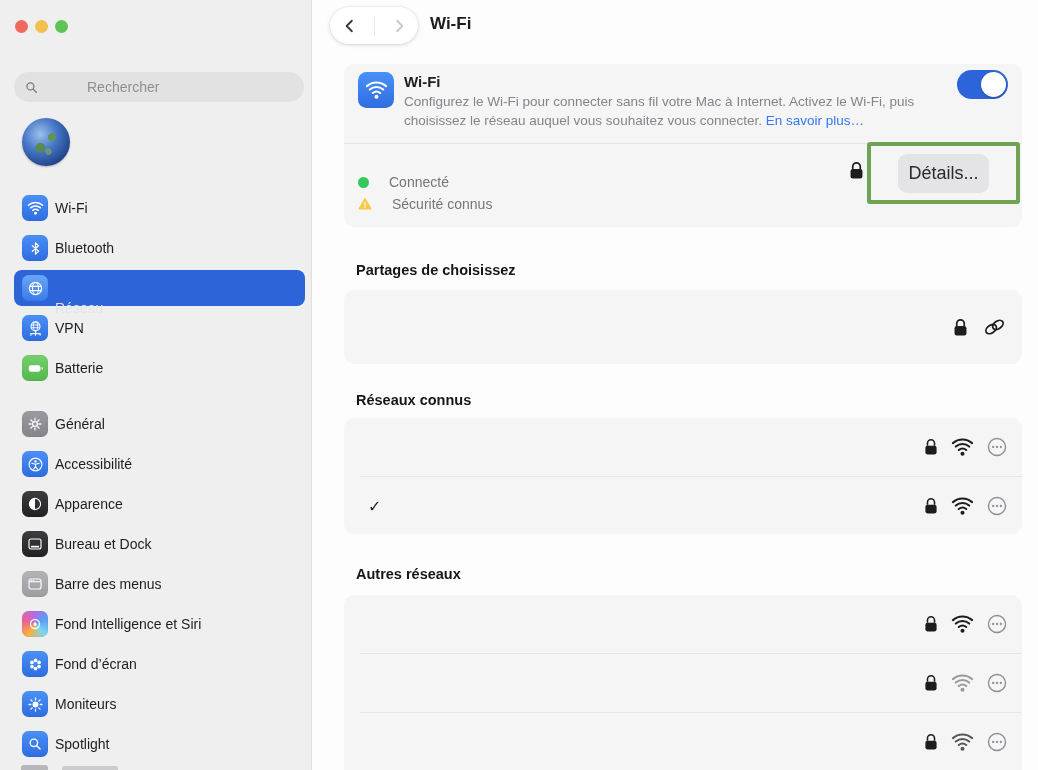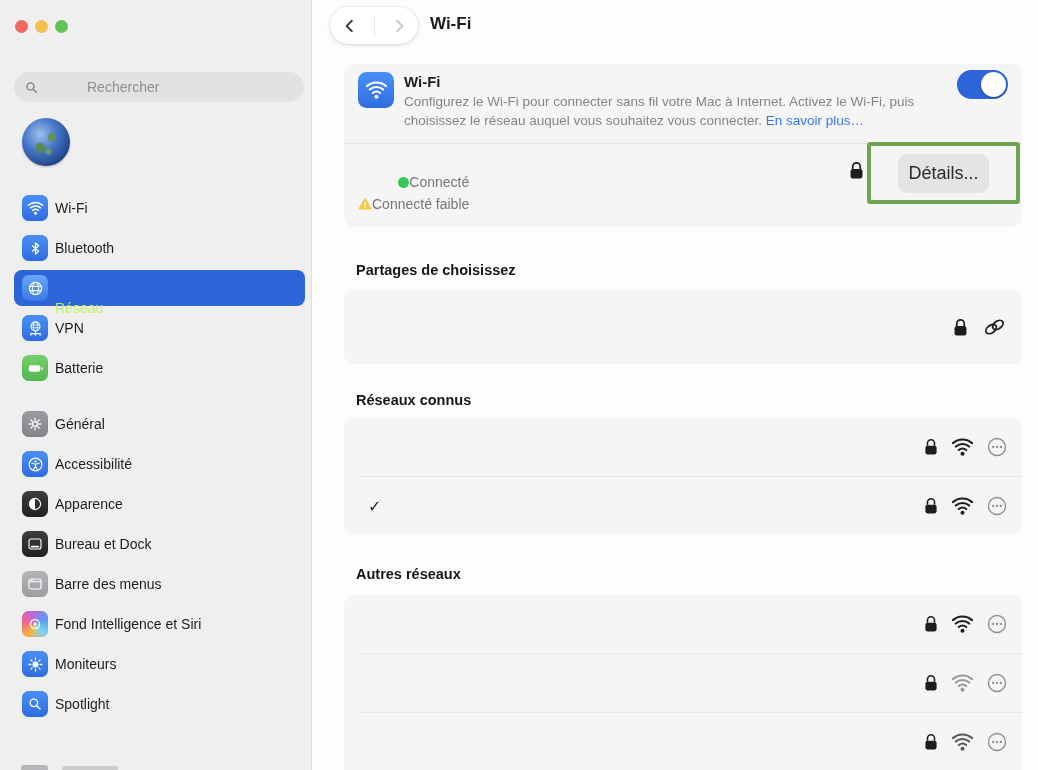--- a/index.html
+++ b/index.html
@@ -21,21 +21,21 @@
     background:
       radial-gradient(circle at 62% 40%, rgba(96,150,74,.95) 0 9%, rgba(96,150,74,0) 10%),
       radial-gradient(circle at 38% 62%, rgba(88,138,70,.9) 0 11%, rgba(88,138,70,0) 12%),
       radial-gradient(circle at 55% 70%, rgba(120,160,90,.8) 0 7%, rgba(120,160,90,0) 8%),
       radial-gradient(circle at 38% 34%, #9dbfe9 0%, #4878c8 38%, #23488e 72%, #122a58 100%);
     box-shadow:0 1px 2px rgba(0,0,0,.25);}
   .nav{position:absolute;left:0;top:190px;width:312px;padding:0 7px 0 14px;box-sizing:border-box;}
   .item{display:flex;align-items:center;height:36px;margin-bottom:4px;border-radius:8px;padding-left:8px;gap:7px;cursor:default;}
   .item .lbl{font-size:14px;color:#1d1d1f;}
   .item.selected{background:#2e64da;}
-  .item.selected .lbl{color:#bef264;font-weight:400;margin-top:40px;}
+  .item.selected .lbl{color:#e5e5e5;font-weight:400;margin-top:40px;}
   .spacer{height:16px;}
   .badge{width:26px;height:26px;border-radius:6.5px;display:flex;align-items:center;justify-content:center;color:#fff;flex:0 0 auto;box-shadow:inset 0 0 0 .5px rgba(0,0,0,.06);}
   .b-blue{background:linear-gradient(180deg,#4a90f7,#2f6de0);}
   .b-lightblue{background:linear-gradient(180deg,#6aa6f8,#3a7bea);}
   .b-green{background:linear-gradient(180deg,#76cf6c,#53b84e);}
   .b-gray{background:linear-gradient(180deg,#9a9aa0,#84848a);}
   .b-lgray{background:linear-gradient(180deg,#b3b3b8,#9c9ca1);}
   .b-black{background:linear-gradient(180deg,#3d3d40,#222225);}
   .b-siri{background:conic-gradient(from 210deg,#f7b23c,#f0638f,#b66be2,#589ff3,#7cd6ef,#f7b23c);}
   .sliver1{position:absolute;bottom:0;left:21px;width:27px;height:5px;background:#a9a9ae;border-radius:3px 3px 0 0;opacity:.8;}
@@ -57,21 +57,21 @@
   .wifi-card{top:64px;height:163px;}
   .badge36{position:absolute;left:14px;top:8px;width:36px;height:36px;border-radius:8.5px;background:linear-gradient(180deg,#4a90f7,#2f6de0);display:flex;align-items:center;justify-content:center;color:#fff;}
   .wifi-card .card-title{position:absolute;left:60px;top:9px;font-size:15px;font-weight:700;color:#1d1d1f;}
   .wifi-card .desc{position:absolute;left:60px;top:29px;margin:0;max-width:562px;font-size:13.5px;line-height:18.5px;color:#84848a;}
   .wifi-card .desc a{color:#3478f6;text-decoration:none;cursor:pointer;}
   .toggle{position:absolute;right:14px;top:6px;width:51px;height:29px;border-radius:14.5px;background:#2e64da;cursor:pointer;}
   .toggle .knob{position:absolute;right:2px;top:2px;width:25px;height:25px;border-radius:50%;background:#fff;box-shadow:0 1px 2px rgba(0,0,0,.3);}
   .hdiv{position:absolute;left:0;right:0;height:1px;background:#e4e4e6;}
   .wifi-card .hdiv{top:79px;}
   .status{position:absolute;left:14px;top:107px;}
-  .st{display:flex;align-items:center;gap:0;height:22px;font-size:14px;color:#76767a;justify-content:flex-end;}
+  .st{display:flex;align-items:center;gap:20px;height:22px;font-size:14px;color:#76767a;}
   .dot{width:11px;height:11px;border-radius:50%;background:#34c759;flex:0 0 auto;}
   .lock1{position:absolute;left:504px;top:96px;color:#1d1d1f;}
   .green-box{position:absolute;left:523px;top:78px;width:153px;height:62px;border:4px solid #6fa453;border-radius:3px;box-sizing:border-box;display:flex;align-items:center;justify-content:center;}
   .details-btn{font-family:inherit;font-size:18px;color:#2b2b2d;background:#e4e3e6;border:none;border-radius:9px;padding:9px 10px;cursor:pointer;}
 
   
   .card2{top:290px;height:74px;}
   .card3{top:418px;height:116px;}
   .card4{top:595px;height:175px;border-bottom-left-radius:0;border-bottom-right-radius:0;}
   .t1{top:262px;} .t2{top:392px;} .t3{top:566px;text-align:right;}
@@ -300,20 +300,28 @@
         <span class="badge b-siri">
             <svg width="18" height="18" viewBox="0 0 24 24">
               <use href="#i-siri-ring"></use>
             </svg>
           </span>
         <span class="lbl">Fond Intelligence et Siri</span>
       </div>
       <div class="item">
         <span class="badge b-blue">
             <svg width="17" height="17" viewBox="0 0 24 24">
+              <use href="#i-flower"></use>
+            </svg>
+          </span>
+        <span class="lbl">Fond d’écran</span>
+      </div>
+      <div class="item">
+        <span class="badge b-blue">
+            <svg width="17" height="17" viewBox="0 0 24 24">
               <use href="#i-sun"></use>
             </svg>
           </span>
         <span class="lbl">Moniteurs</span>
       </div>
       <div class="item">
         <span class="badge b-blue">
             <svg width="16" height="16" viewBox="0 0 24 24">
               <use href="#i-mag"></use>
             </svg>
@@ -357,21 +365,21 @@
       <div class="hdiv"></div>
       <div class="status">
         <div class="st">
           <span class="dot"></span>
           <span>Connecté</span>
         </div>
         <div class="st">
           <svg width="14" height="14" viewBox="0 0 24 24">
               <use href="#i-warn"></use>
             </svg>
-          <span>Connecté faible</span>
+          <span>Sécurité connus</span>
         </div>
       </div>
       <svg class="lock1" width="17" height="21" viewBox="0 0 20 24">
           <use href="#i-lock"></use>
         </svg>
       <div class="green-box">
         <button class="details-btn">Détails...</button>
       </div>
     </section>
 

